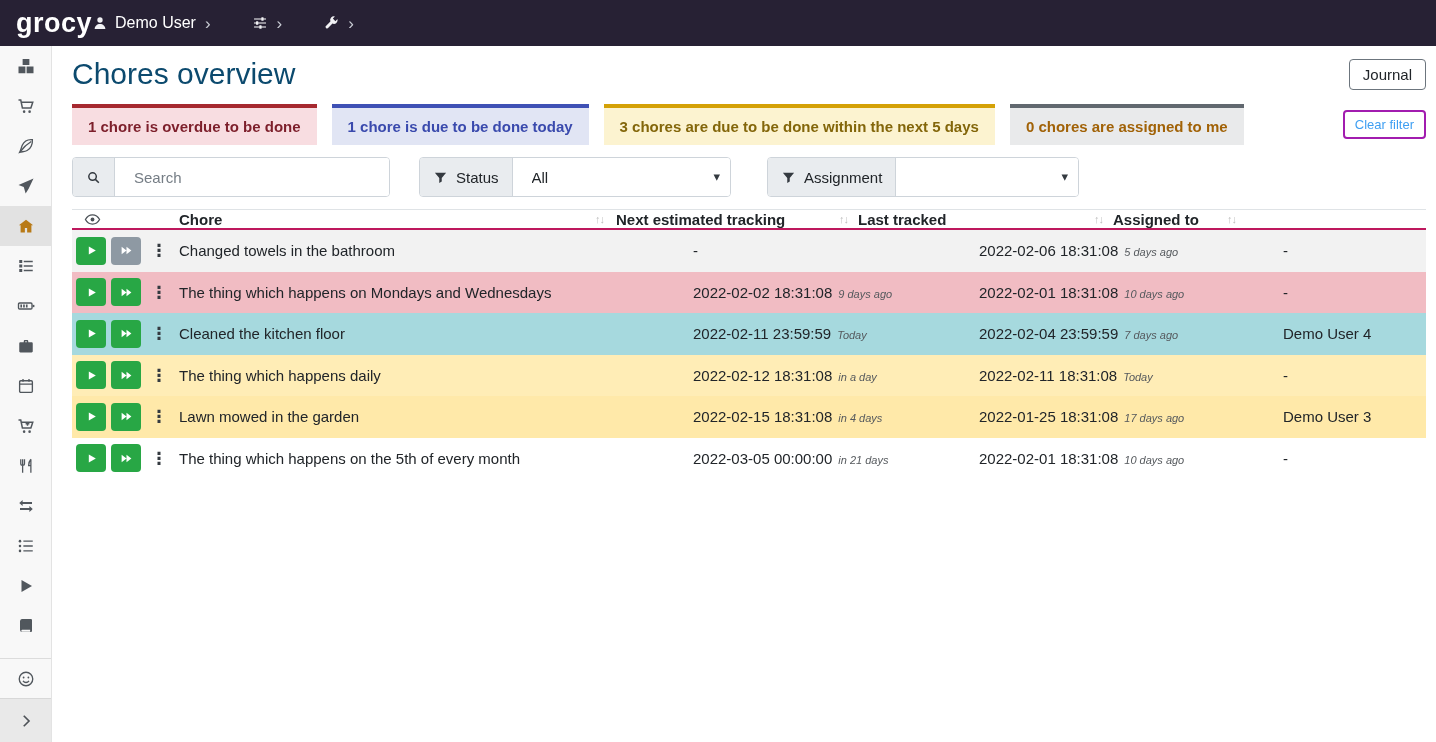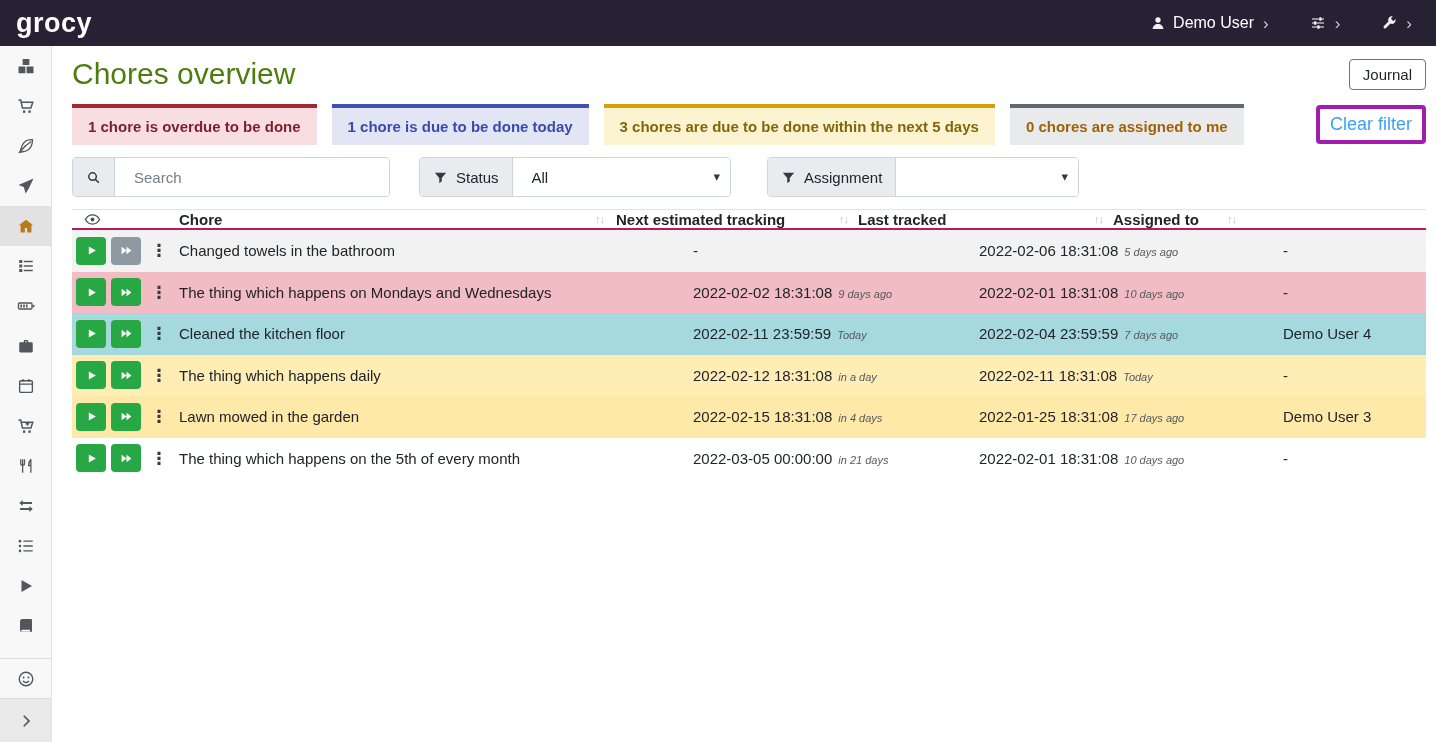--- a/index.html
+++ b/index.html
@@ -7,21 +7,21 @@
   body {
     width:1436px; height:742px; overflow:hidden;
     font-family:"Liberation Sans", "DejaVu Sans", sans-serif;
     background:#fff; color:#212529;
   }
   button { font-family:inherit; }
 
   
   .navbar {
     height:46px; background:#272134; display:flex; align-items:center;
-    justify-content:space-between; padding:0 24px 0 16px;
+    justify-content:flex-start; padding:0 24px 0 16px;
   }
   .logo { color:#fff; font-size:27px; font-weight:700; letter-spacing:.5px; cursor:pointer; line-height:1; }
   .nav-right { display:flex; align-items:center; gap:41px; }
   .nav-group { display:flex; align-items:center; gap:7px; cursor:pointer; color:#f1f1f4; }
   .nav-group svg { width:16px; height:16px; color:#f1f1f4; }
   .user-label { font-size:16px; color:#fff; }
   .nav-chevron { color:#c9ccd4; font-size:17px; line-height:1; margin-left:2px; }
 
   
   .layout { display:flex; height:696px; }
@@ -31,35 +31,35 @@
   .sb-item { height:40px; display:flex; align-items:center; justify-content:center; color:#51575d; cursor:pointer; }
   .sb-item svg { width:18px; height:18px; }
   .sb-item.active { background:#e2e2e2; color:#b87a17; }
   .sb-bottom { margin-top:auto; }
   .sb-user { border-top:1px solid #dcdcdc; }
   .sb-expand { height:44px; background:#e9e9e9; border-top:1px solid #d8d8d8; color:#4d5257; }
 
   
   .main { flex:1; padding:6px 10px 0 20px; overflow:hidden; }
   .title-row { display:flex; align-items:center; justify-content:space-between; margin-top:4px; }
-  .page-title { font-size:30px; font-weight:500; color:#4d7c0f; line-height:1.2; }
+  .page-title { font-size:30px; font-weight:500; color:#0c4a6e; line-height:1.2; }
   .btn-journal {
     border:1px solid #6c757d; background:#fff; color:#212529; font-size:15px;
     padding:6px 13px; border-radius:4px; cursor:pointer;
   }
 
   
   .banner-row { display:flex; align-items:stretch; margin-top:12px; }
   .banner {
     border-top:4px solid transparent; padding:10px 16px; font-weight:700;
     font-size:15px; margin-right:15px; display:flex; align-items:center; cursor:pointer;
   }
   .btn-clear {
-    margin-left:auto; align-self:center; border:4px solid #a21caf; background:#fff;
-    color:#3f9ff2; font-size:18px; padding:5px 10px; border-radius:4px; cursor:pointer; white-space:nowrap;
+    margin-left:auto; align-self:center; border:2px solid #a21caf; background:#fff;
+    color:#3f9ff2; font-size:13px; padding:5px 10px; border-radius:4px; cursor:pointer; white-space:nowrap;
   }
 
   
   .filter-row { display:flex; margin-top:12px; }
   .input-group {
     display:flex; height:40px; border:1px solid #ced4da; border-radius:4px;
     overflow:hidden; background:#fff;gap:7px;
   }
   .ig-prepend {
     display:flex; align-items:center; gap:8px; background:#e9ecef;

